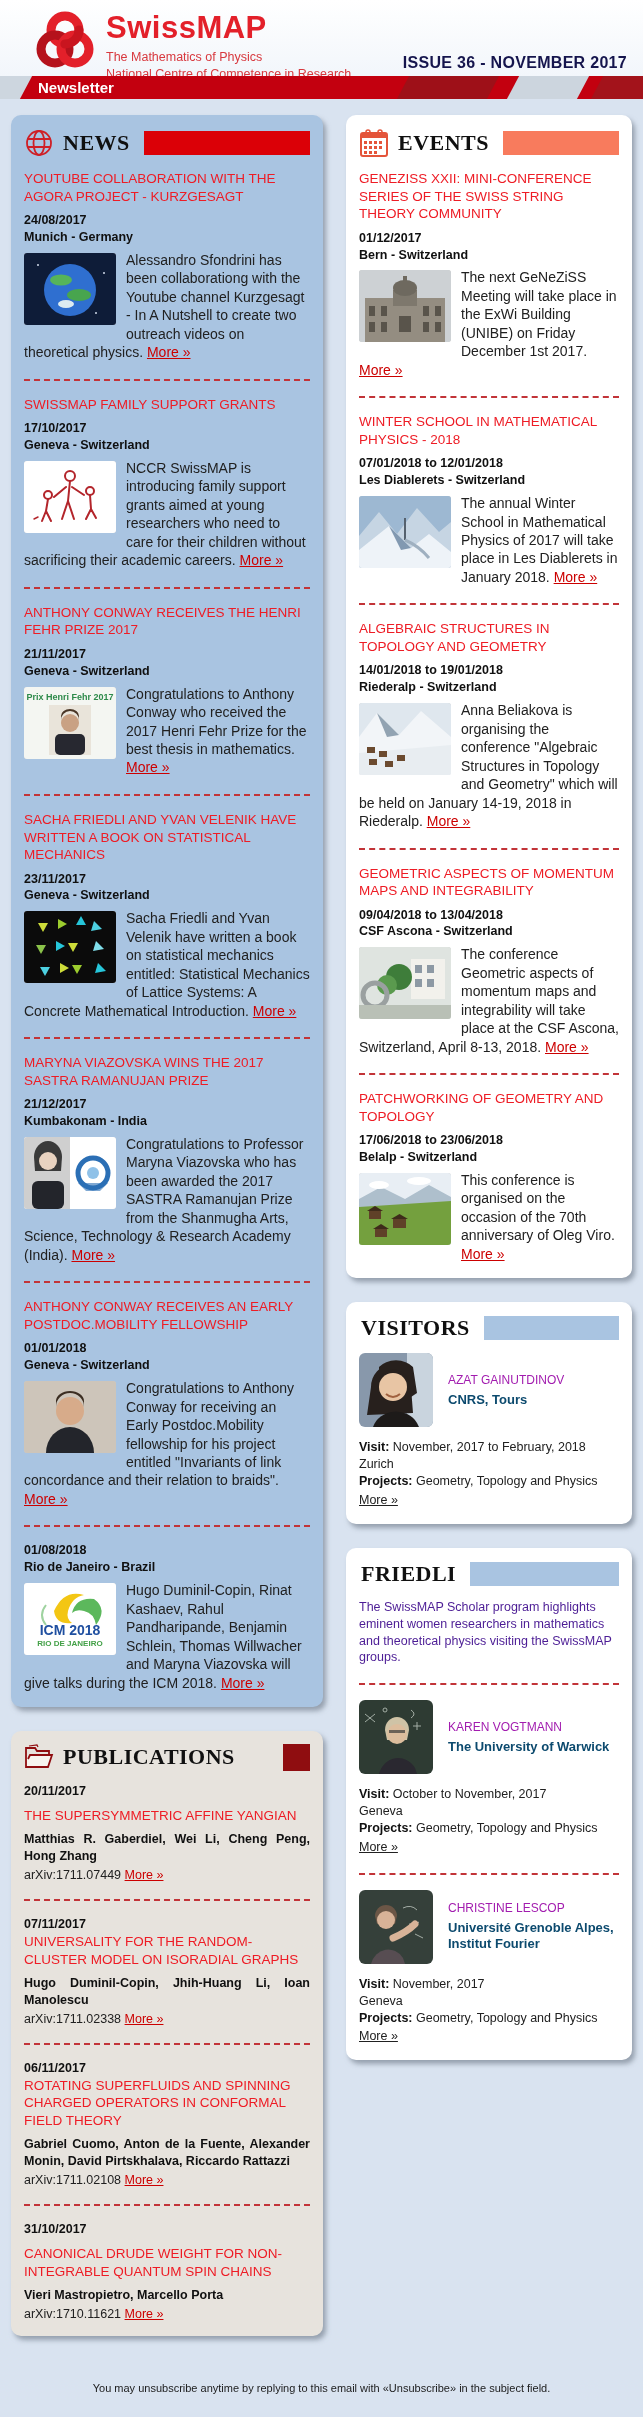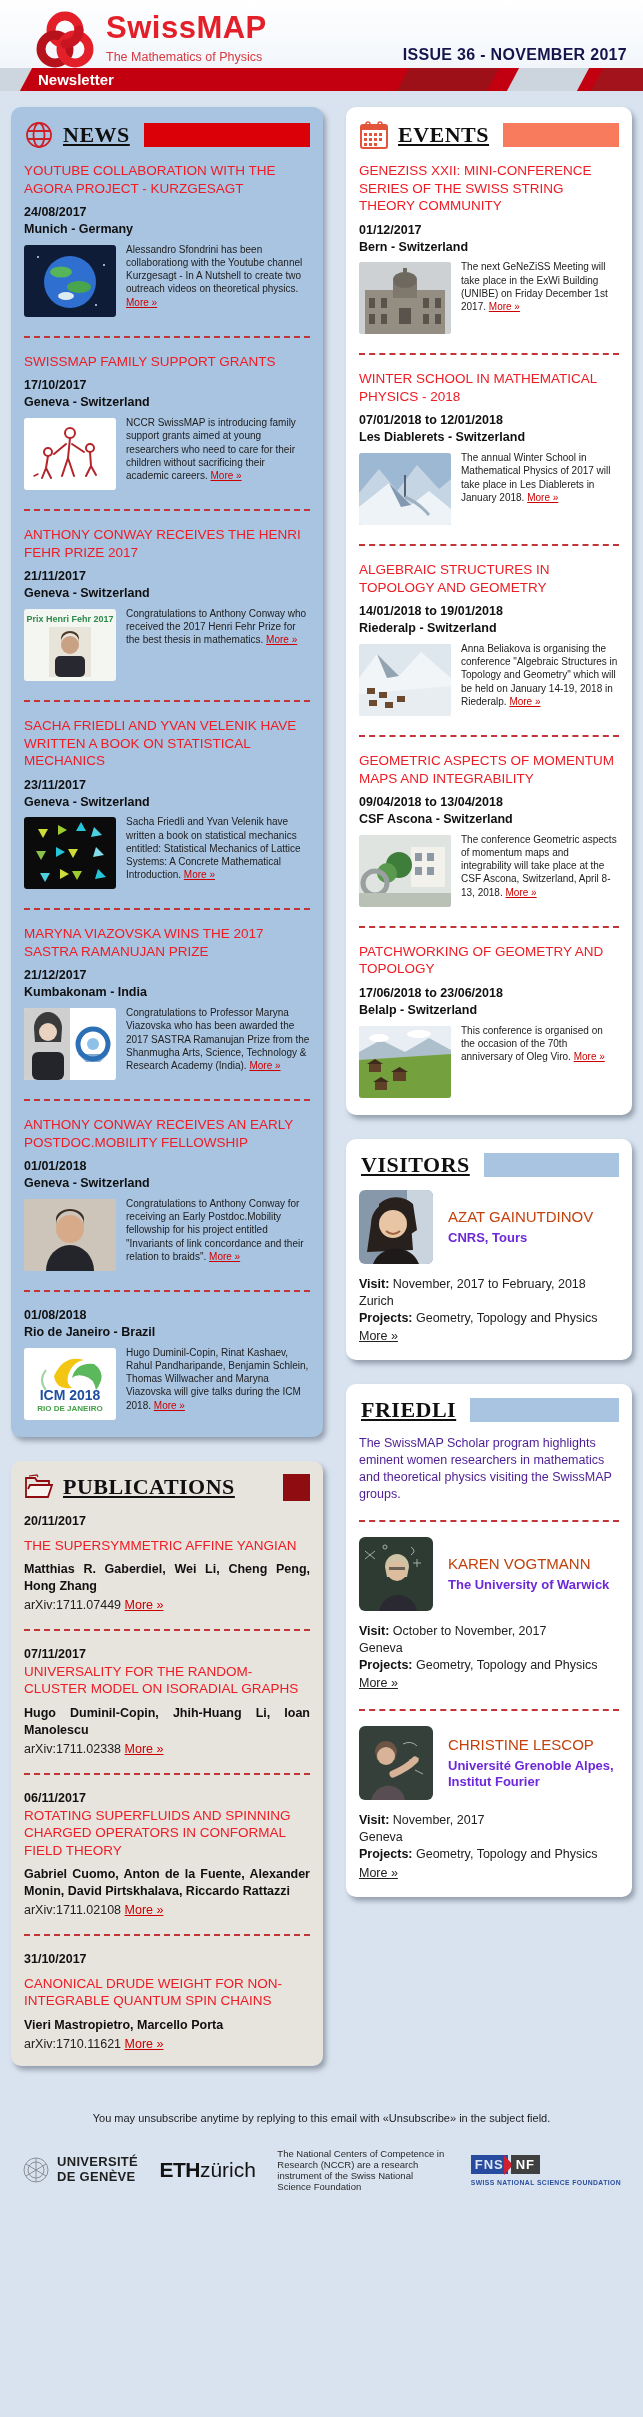--- a/index.html
+++ b/index.html
@@ -4,21 +4,21 @@
 <style>
   * { box-sizing: border-box; }
   html,body { margin:0; padding:0; }
   body {
     width:643px;
     background:#d9e3f0;
     font-family:"Liberation Sans", sans-serif;
     color:#1d1d1d;
   }
   
-  .hdr { position:relative; height:68px; background:linear-gradient(#ffffff,#f2f6fb); }
+  .hdr { position:relative; height:76px; background:linear-gradient(#ffffff,#f2f6fb); }
   .knot { position:absolute; left:34px; top:8px; }
   .brand-block { position:absolute; left:106px; top:12px; }
   .brand { color:#e3202a; font-size:31px; font-weight:bold; letter-spacing:0.5px; line-height:1; }
   .brand-sub { color:#d8383e; font-size:12.5px; line-height:1.35; margin-top:6px; }
   .issue { position:absolute; right:16px; bottom:4px; color:#15154d; font-weight:bold; font-size:16px; letter-spacing:0.3px; }
   .newsbar { position:relative; height:23px; background:#c3000f; overflow:hidden; }
   .newsbar .shp { position:absolute; top:0; height:23px; }
   .shp-a { left:-8px; width:34px; background:#cdd6df; transform:skewX(-28deg); }
   .shp-b { right:150px; width:90px; background:#9e1018; transform:skewX(-28deg); }
   .shp-c { right:60px; width:70px; background:#ccd5de; transform:skewX(-28deg); }
@@ -27,43 +27,43 @@
   
   .cols { display:flex; align-items:flex-start; gap:15px; padding:16px 11px 0 11px; }
   .col-left { width:312px; flex:0 0 312px; }
   .col-right { width:294px; flex:0 0 294px;padding-left:8px; }
   .card { border-radius:10px; padding:13px 13px 15px 13px; margin-bottom:24px;
           box-shadow:3px 4px 5px rgba(95,105,120,0.55); }
   .card-news { background:#a9c4e1; }
   .card-white { background:#ffffff; }
   .card-pubs { background:#e7e3dd; }
   .card-head { display:flex; align-items:center; margin-bottom:12px; }
-  .card-title { font-family:"Liberation Serif", serif; font-weight:bold; font-size:22px; color:#101010; letter-spacing:0.5px; margin-left:9px;text-decoration:underline; }
+  .card-title { font-family:"Liberation Serif", serif; font-weight:bold; font-size:22px; color:#101010; letter-spacing:0.5px; margin-left:9px; }
   .card-title.noicon { margin-left:2px; }
   .accent { flex:1 1 auto; height:24px; margin-left:14px; }
   .accent-red { background:#db0007; }
   .accent-coral { background:#f87b5d; }
   .accent-blue { background:#a9c4e1; }
   .accent-square { flex:0 0 27px; height:27px; background:#8f0d10; margin-left:auto; }
   
   .sep { border-top:2px dashed #c23438; margin:17px 0 15px 0; }
   .item::after { content:""; display:block; clear:both; }
   .item-title { color:#ee1c25; font-size:13.5px; font-weight:normal; line-height:1.3; margin:0 0 7px 0; }
   .meta { font-weight:bold; font-size:12.5px; line-height:1.35; color:#101010; }
   .body-wrap { margin-top:5px; }
   .thumb { float:left; width:92px; height:72px; margin:2px 10px 2px 0; border-radius:3px; overflow:hidden; background:#ccc; }
   .thumb svg { display:block; width:100%; height:100%; }
-  .body-text { font-size:10px; line-height:1.32; color:#212121; margin:0; }
+  .body-text { font-size:14px; line-height:1.32; color:#212121; margin:0; }
   .more { color:#cc0000; text-decoration:underline; cursor:pointer; }
   
   .v-row { display:flex; gap:15px; align-items:center; margin-bottom:12px; }
   .v-photo { flex:0 0 74px; width:74px; height:74px; border-radius:6px; overflow:hidden; }
   .v-photo svg { display:block; width:100%; height:100%; }
-  .v-name { color:#c2410c; font-size:15px; margin-bottom:5px; }
-  .v-aff { font-weight:bold; font-size:13px; color:#6d28d9; line-height:1.25; }
+  .v-name { color:#a21caf; font-size:12px; margin-bottom:5px; }
+  .v-aff { font-weight:bold; font-size:13px; color:#0c4a6e; line-height:1.25; }
   .detail { font-size:12.5px; line-height:1.35; color:#212121; }
   .lbl { font-weight:bold; color:#101010; }
   .intro { font-size:12.5px; line-height:1.35; color:#4c1d95; margin:2px 0 4px 0; }
   
   .pub-authors { font-weight:bold; font-size:12.5px; color:#101010; text-align:justify; line-height:1.35; margin:6px 0 3px 0; }
   .pub-arxiv { font-size:12.5px; color:#212121; }
   
   .unsub { text-align:center; font-size:11px; color:#1c1c1c; margin:22px 0 24px 0; }
   .logos { display:flex; align-items:center; justify-content:space-between; padding:0 22px 30px 22px; }
   .unige { display:flex; align-items:center; gap:7px; }

